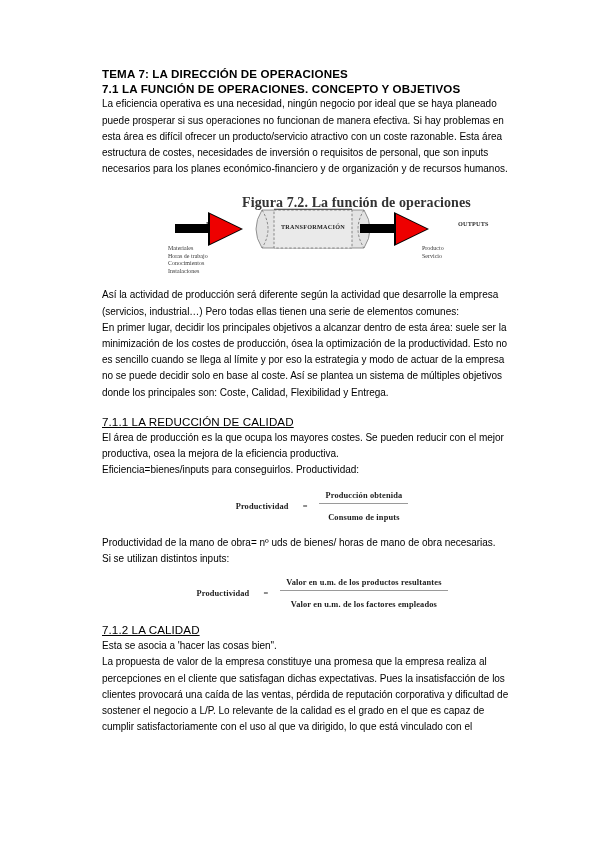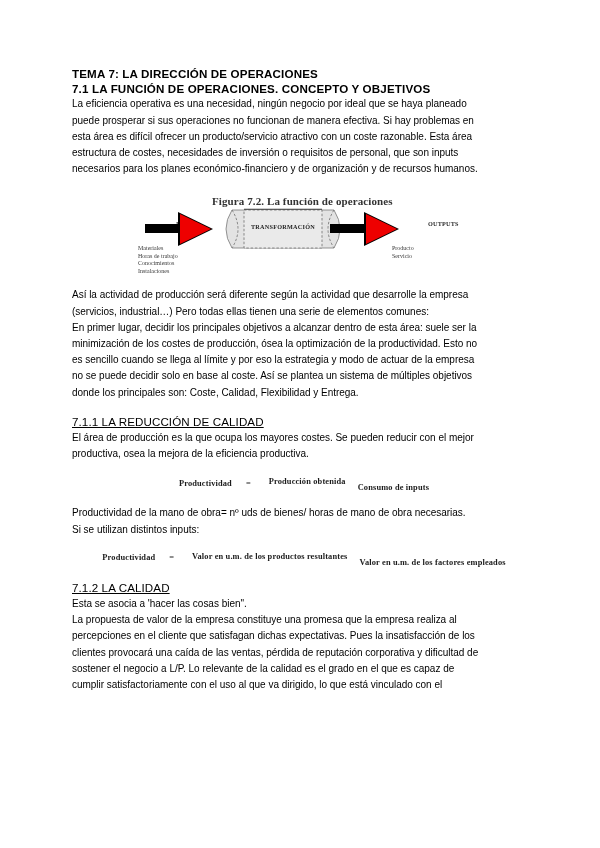--- a/index.html
+++ b/index.html
@@ -13,21 +13,21 @@
     font-family: "Liberation Sans", sans-serif;
     color: #000000;
     overflow: hidden;
   }
   .page {
     position: relative;
     width: 600px;
     height: 848px;
     background: #ffffff;
     box-sizing: border-box;
-    padding: 66px 58px 0 72px;
+    padding: 66px 58px 0 102px;
   }
   .doc-heading {
     font-size: 11.6px;
     font-weight: bold;
     line-height: 15.2px;
     letter-spacing: 0.15px;
     white-space: nowrap;
   }
   .body-para {
     font-size: 10px;
@@ -53,21 +53,21 @@
     width: 470px;
     height: 100px;
     margin: 10px 0 0 0;
   }
   .fig-caption {
     position: absolute;
     left: 140px;
     top: 8px;
     font-family: "Liberation Serif", serif;
     font-weight: bold;
-    font-size: 11px;
+    font-size: 14px;
     color: #333333;
     letter-spacing: 0.1px;
     white-space: nowrap;
   }
   .fig-stage { position: absolute; left: 0; top: 22px; width: 470px; height: 78px; }
 
   .lbl-inputs {
     position: absolute; left: 104px; top: 11px;
     font-family: "Liberation Serif", serif;
     font-weight: bold; font-size: 6.2px; color: #2b2b2b;
@@ -157,21 +157,21 @@
     letter-spacing: 0.15px;
     white-space: nowrap;
   }
   .formula .f-eq {
     font-weight: bold;
     font-size: 8.4px;
     margin: 0 12px 0 14px;
   }
   .formula .f-frac {
     display: flex;
-    flex-direction: row;
+    flex-direction: column;
     align-items: center;
   }
   .formula .f-num, .formula .f-den {
     font-weight: bold;
     font-size: 8.4px;
     letter-spacing: 0.15px;
     white-space: nowrap;
     padding: 0 6px;
   }
   .formula .f-num { margin-bottom: 3px; }
@@ -250,20 +250,21 @@
     <span class="ln">no se puede decidir solo en base al coste. Así se plantea un sistema de múltiples objetivos</span>
     <span class="ln">donde los principales son: Coste, Calidad, Flexibilidad y Entrega.</span>
   </div>
 
   <div class="spacer-s"></div>
 
   <div class="section-heading">7.1.1 LA REDUCCIÓN DE CALIDAD</div>
   <div class="body-para">
     <span class="ln">El área de producción es la que ocupa los mayores costes. Se pueden reducir con el mejor</span>
     <span class="ln">productiva, osea la mejora de la eficiencia productiva.</span>
+    <span class="ln">Eficiencia=bienes/inputs para conseguirlos.  Productividad:</span>
   </div>
 
   <div class="formula-wrap formula-1">
     <div class="formula">
       <div class="f-name">Productividad</div>
       <div class="f-eq">=</div>
       <div class="f-frac">
         <div class="f-num">Producción obtenida</div>
         <div class="f-bar"></div>
         <div class="f-den">Consumo de inputs</div>

